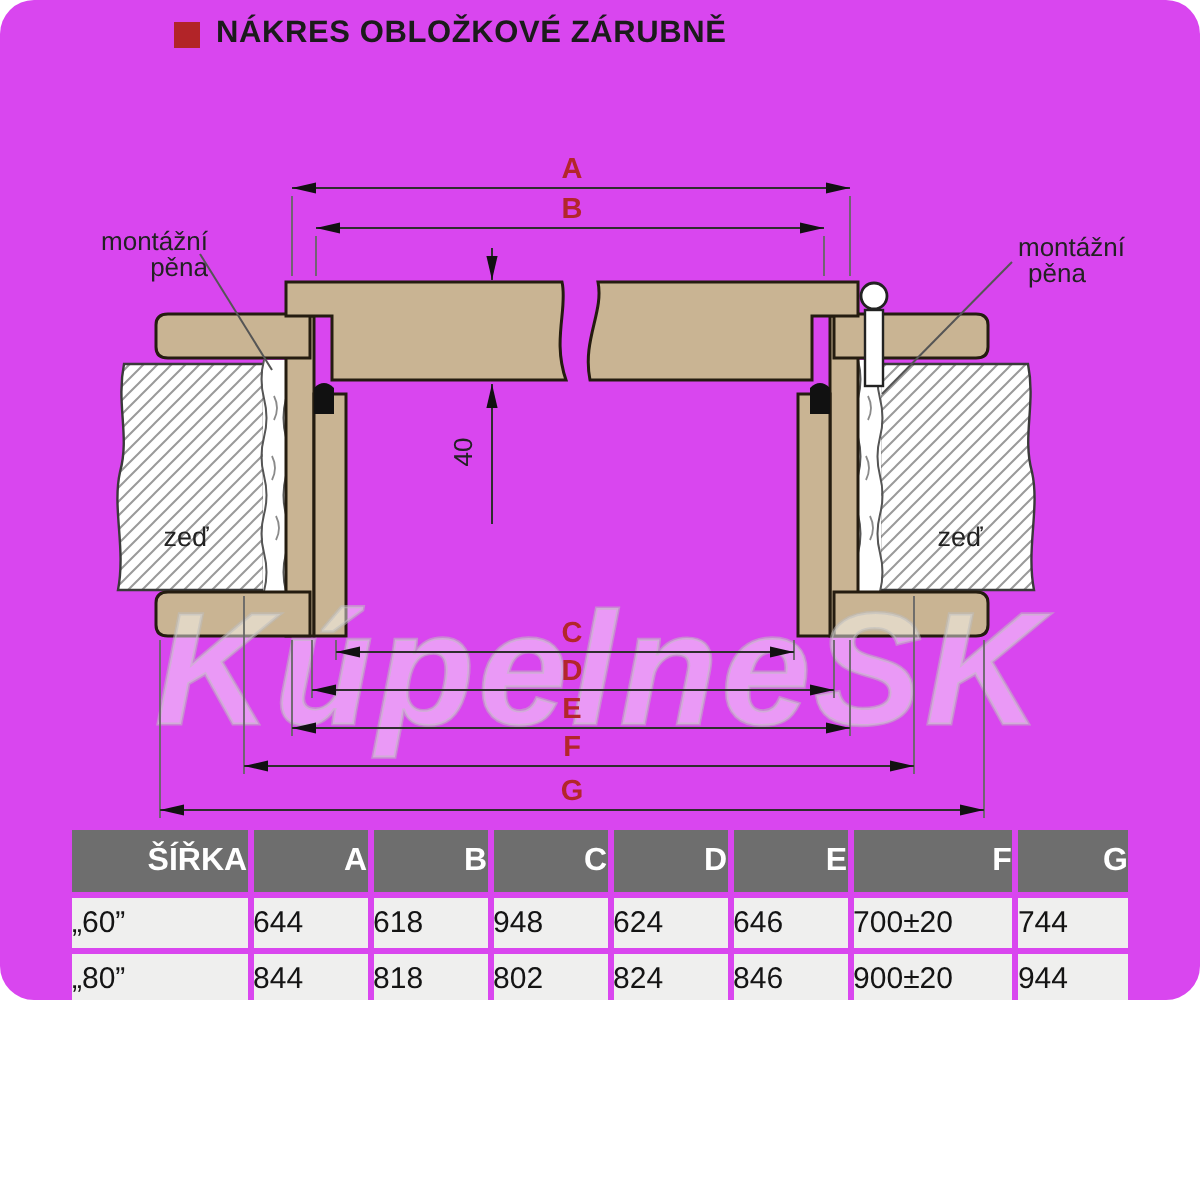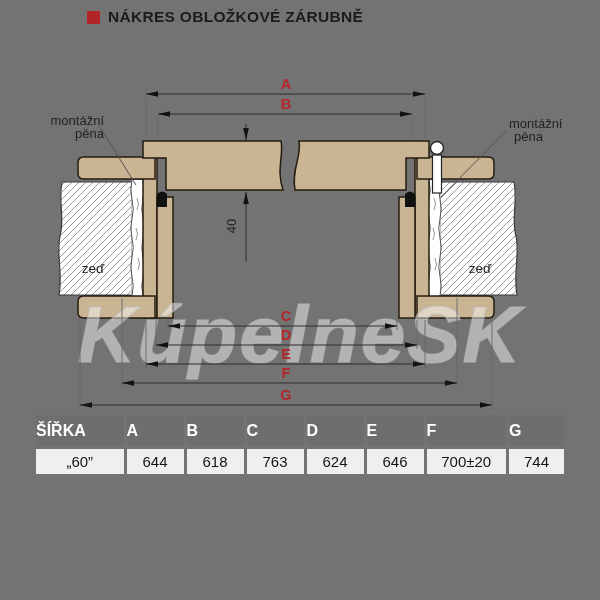--- a/index.html
+++ b/index.html
@@ -1,24 +1,24 @@
 <!DOCTYPE html>
 <html><head>
 <meta charset="utf-8">
 <style>
   html,body{margin:0;padding:0;background:#fff;}
-  .page{position:relative;width:600px;height:600px;background:#737373;overflow:hidden;
-        font-family:"Liberation Sans",sans-serif;}
+  .page{position:relative;width:600px;height:500px;background:#d946ef;overflow:hidden;
+        font-family:"Liberation Sans",sans-serif;border-radius:17px;}
   .title-row{position:absolute;left:87px;top:8px;display:flex;align-items:center;gap:8px;}
   .title-bullet{width:13px;height:13px;background:#b22428;display:inline-block;}
   .title-text{font-size:15.5px;font-weight:bold;color:#1b1b1b;letter-spacing:0.3px;white-space:nowrap;}
   svg{position:absolute;left:0;top:30px;font-family:"Liberation Sans",sans-serif;}
   .dims-table{position:absolute;left:33px;top:412px;width:534px;border-collapse:separate;border-spacing:3px;table-layout:fixed;}
-  .dims-table th{background:#6e6e6e;color:#ffffff;font-size:16px;font-weight:bold;height:31px;text-align:left;padding:0;margin-left:11px;}
-  .dims-table td{background:#efefee;color:#141414;font-size:15px;height:25px;text-align:center;padding:0;white-space:nowrap;}
+  .dims-table th{background:#6e6e6e;color:#ffffff;font-size:16px;font-weight:bold;height:31px;text-align:right;padding:0;margin-left:11px;}
+  .dims-table td{background:#efefee;color:#141414;font-size:15px;height:25px;padding:0;white-space:nowrap;}
 </style>
 </head>
 <body>
 
 <div class="page">
 
   <div class="title-row">
     <span class="title-bullet"></span>
     <span class="title-text">NÁKRES OBLOŽKOVÉ ZÁRUBNĚ</span>
   </div>
@@ -150,22 +150,32 @@
         <th>E</th>
         <th>F</th>
         <th>G</th>
       </tr>
     </thead>
     <tbody>
       <tr>
         <td>„60”</td>
         <td>644</td>
         <td>618</td>
-        <td>763</td>
+        <td>948</td>
         <td>624</td>
         <td>646</td>
         <td>700±20</td>
         <td>744</td>
+      </tr>
+      <tr>
+        <td>„80”</td>
+        <td>844</td>
+        <td>818</td>
+        <td>802</td>
+        <td>824</td>
+        <td>846</td>
+        <td>900±20</td>
+        <td>944</td>
       </tr>
     </tbody>
   </table>
 
 </div>
 
 </body></html>

